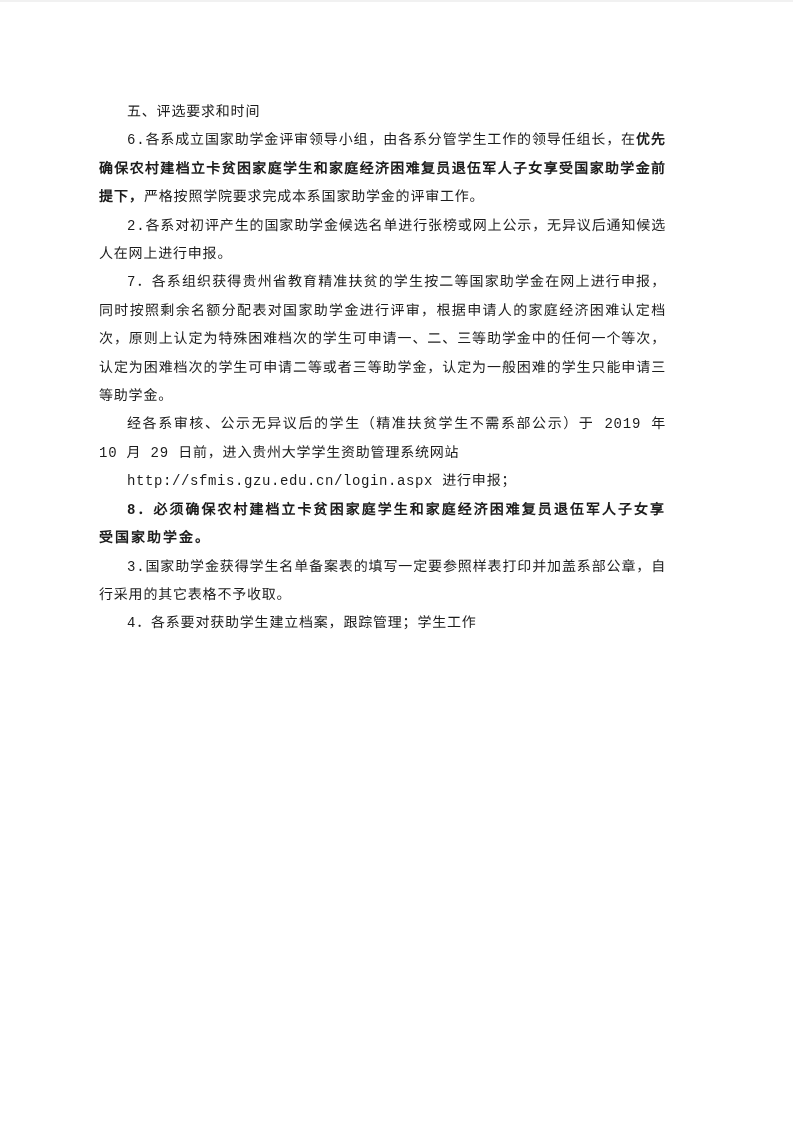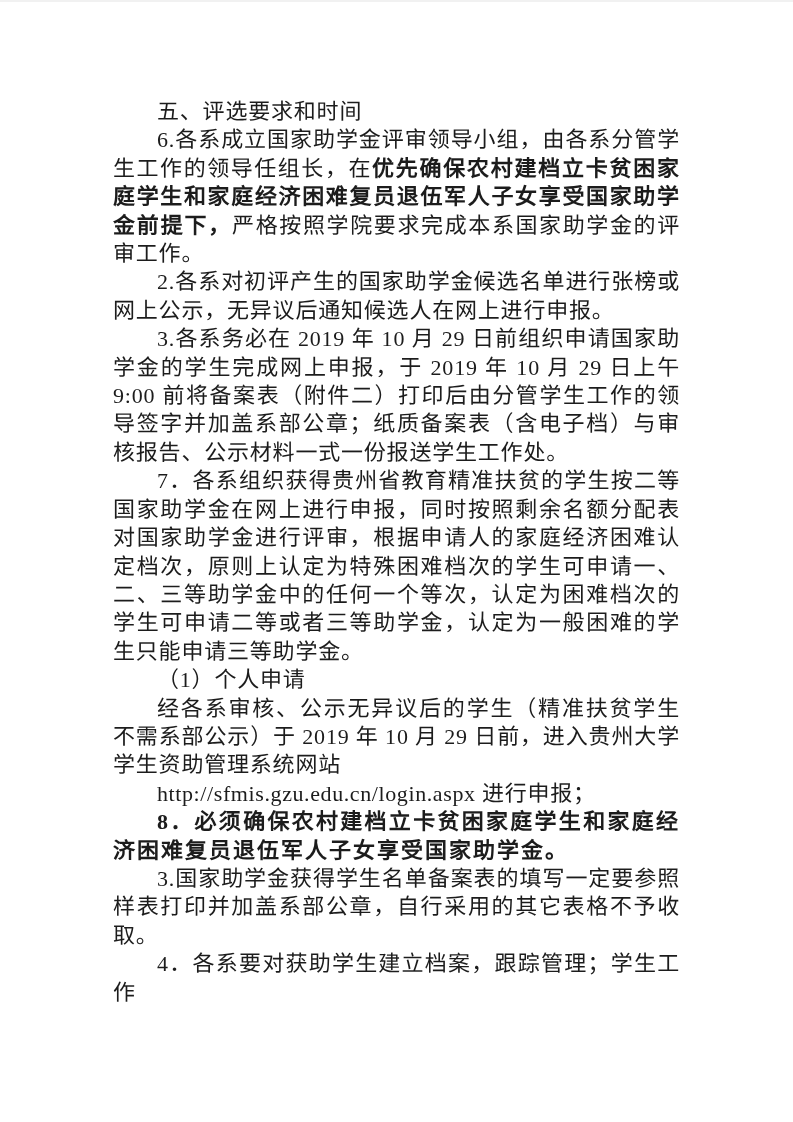--- a/index.html
+++ b/index.html
@@ -9,23 +9,23 @@
     position: relative;
     overflow: hidden;
   }
   .page {
     position: absolute; inset: 0;
     background: #ffffff;
     border-top: 2px solid #f1f1f1;
   }
   .text-block {
     position: absolute;
-    left: 113px; top: 96px; width: 567px;
-    font-family: Liberation Serif, serif;
-    font-size: 22px;
+    left: 99px; top: 96px; width: 567px;
+    font-family: Liberation Mono, monospace;
+    font-size: 14px;
     line-height: 28.4px;
     color: #1c1c1c;
     text-align: justify;
     text-justify: inter-character;
     letter-spacing: 0.8px;
   }
   .text-block p {
     margin: 0; padding: 0;
     text-indent: 2em;
   }
@@ -40,26 +40,24 @@
 
 <div class="page">
   <div class="text-block">
 
     <p><span>五、评选要求和时间</span></p>
 
     <p><span>6.各系成立国家助学金评审领导小组，由各系分管学生工作的领导任组长，在</span><span class="bold-run">优先确保农村建档立卡贫困家庭学生和家庭经济困难复员退伍军人子女享受国家助学金前提下，</span><span>严格按照学院要求完成本系国家助学金的评审工作。</span></p>
 
     <p><span>2.各系对初评产生的国家助学金候选名单进行张榜或网上公示，无异议后通知候选人在网上进行申报。</span></p>
 
-    <p><span>3.各系务必在 2019 年 10 月 29 日前组织申请国家助学金的学生完成网上申报，于 2019 年 10 月 29 日上午 9:00 前将备案表（附件二）打印后由分管学生工作的领导签字并加盖系部公章；纸质备案表（含电子档）与审核报告、公示材料一式一份报送学生工作处。</span></p>
 
     <p><span>7．各系组织获得贵州省教育精准扶贫的学生按二等国家助学金在网上进行申报，同时按照剩余名额分配表对国家助学金进行评审，根据申请人的家庭经济困难认定档次，原则上认定为特殊困难档次的学生可申请一、二、三等助学金中的任何一个等次，认定为困难档次的学生可申请二等或者三等助学金，认定为一般困难的学生只能申请三等助学金。</span></p>
 
 
-    <p><span>（1）个人申请</span></p>
 
     <p><span>经各系审核、公示无异议后的学生（精准扶贫学生不需系部公示）于 2019 年 10 月 29 日前，进入贵州大学学生资助管理系统网站</span></p>
 
     <p><span class="url-text">http://sfmis.gzu.edu.cn/login.aspx</span><span> 进行申报；</span></p>
 
 
     <p class="bold-para"><span>8．必须确保农村建档立卡贫困家庭学生和家庭经济困难复员退伍军人子女享受国家助学金。</span></p>
 
 
     <p><span>3.国家助学金获得学生名单备案表的填写一定要参照样表打印并加盖系部公章，自行采用的其它表格不予收取。</span></p>

